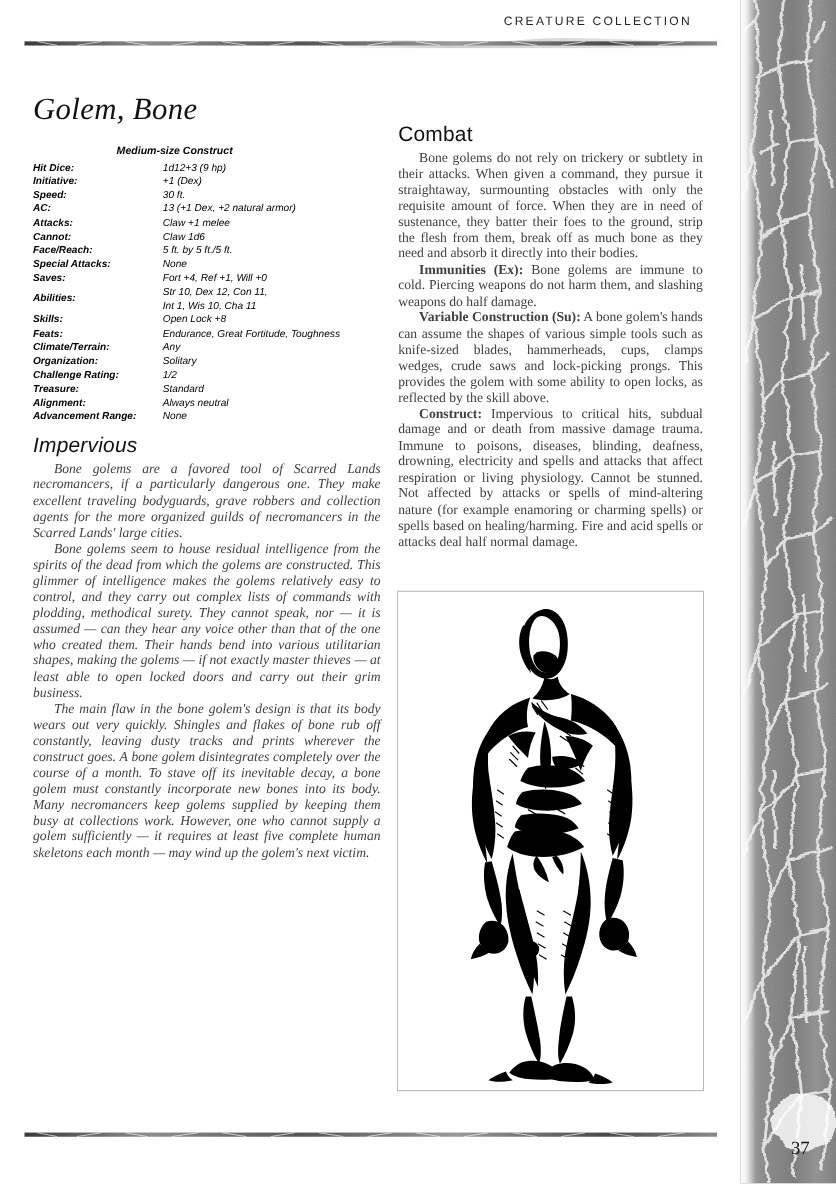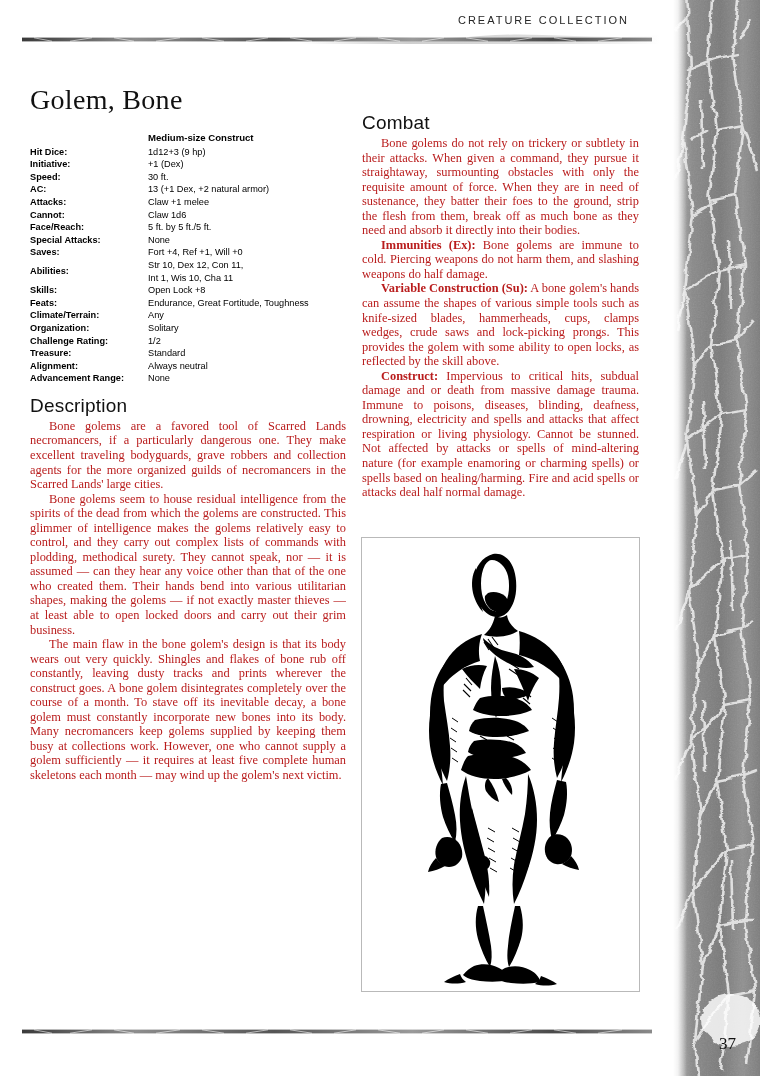--- a/index.html
+++ b/index.html
@@ -44,21 +44,21 @@
   .rule-top svg,.rule-bottom svg{display:block;width:100%;height:100%;}
 
   
   .header-swash{
     position:absolute;left:300px;top:30px;width:360px;height:14px;overflow:hidden;
   }
   .header-swash svg{display:block;width:100%;height:100%;}
 
   
   .col-left{
-    position:absolute;left:30px;top:84px;width:316px;
+    position:absolute;left:30px;top:84px;width:316px;font-style:italic;
   }
   .col-right{
     position:absolute;left:362px;top:112px;width:277px;
   }
 
   h1.creature-name{
     font-family:"Liberation Serif",serif;
     font-size:28px;font-weight:400;color:#111;
     margin:0 0 16px 0;letter-spacing:0.3px;
   }
@@ -68,33 +68,33 @@
     margin:10px 0 2px 0;letter-spacing:0.2px;
   }
   h2.section-head.first{margin-top:0;}
 
   
   .statblock{
     font-family:"Liberation Sans",sans-serif;
     font-size:9.2px;color:#000;line-height:12.6px;
   }
   .stat-type{
-    font-weight:bold;margin-left:118px;margin-bottom:1px;font-size:9.6px;
+    font-weight:bold;margin-left:76px;margin-bottom:1px;font-size:9.6px;
   }
   .stat-row{display:flex;align-items:center;}
   .stat-label{
     width:118px;flex:0 0 118px;font-weight:bold;
   }
   .stat-value{flex:1;}
   .stat-value div{white-space:nowrap;}
 
   
   .prose p{
     margin:0;text-indent:19px;text-align:justify;
-    font-size:12.4px;line-height:14.55px;color:#b91c1c;
+    font-size:12.4px;line-height:14.55px;color:#404040;
     font-family:"Liberation Serif",serif;
     hyphens:auto;-webkit-hyphens:auto;
   }
   .prose p b{font-weight:bold;}
 
   
   .illus-frame{
     position:absolute;left:361px;top:537px;width:277px;height:453px;
     border:1px solid #b9b9b9;background:#fff;overflow:hidden;
   }
@@ -298,21 +298,21 @@
           </div>
       </div>
       <div class="stat-row">
         <div class="stat-label">Advancement Range:</div>
         <div class="stat-value">
             <div>None</div>
           </div>
       </div>
     </div>
 
-    <h2 class="section-head">Description</h2>
+    <h2 class="section-head">Impervious</h2>
 
     <div class="prose">
       <p>Bone golems are a favored tool of Scarred Lands necromancers, if a particularly dangerous one. They make excellent traveling bodyguards, grave robbers and collection agents for the more organized guilds of necromancers in the Scarred Lands' large cities.</p>
       <p>Bone golems seem to house residual intelligence from the spirits of the dead from which the golems are constructed. This glimmer of intelligence makes the golems relatively easy to control, and they carry out complex lists of commands with plodding, methodical surety. They cannot speak, nor — it is assumed — can they hear any voice other than that of the one who created them. Their hands bend into various utilitarian shapes, making the golems — if not exactly master thieves — at least able to open locked doors and carry out their grim business.</p>
       <p>The main flaw in the bone golem's design is that its body wears out very quickly. Shingles and flakes of bone rub off constantly, leaving dusty tracks and prints wherever the construct goes. A bone golem disintegrates completely over the course of a month. To stave off its inevitable decay, a bone golem must constantly incorporate new bones into its body. Many necromancers keep golems supplied by keeping them busy at collections work. However, one who cannot supply a golem sufficiently — it requires at least five complete human skeletons each month — may wind up the golem's next victim.</p>
     </div>
   </div>
 
   <div class="col-right">
     <h2 class="section-head first">Combat</h2>

